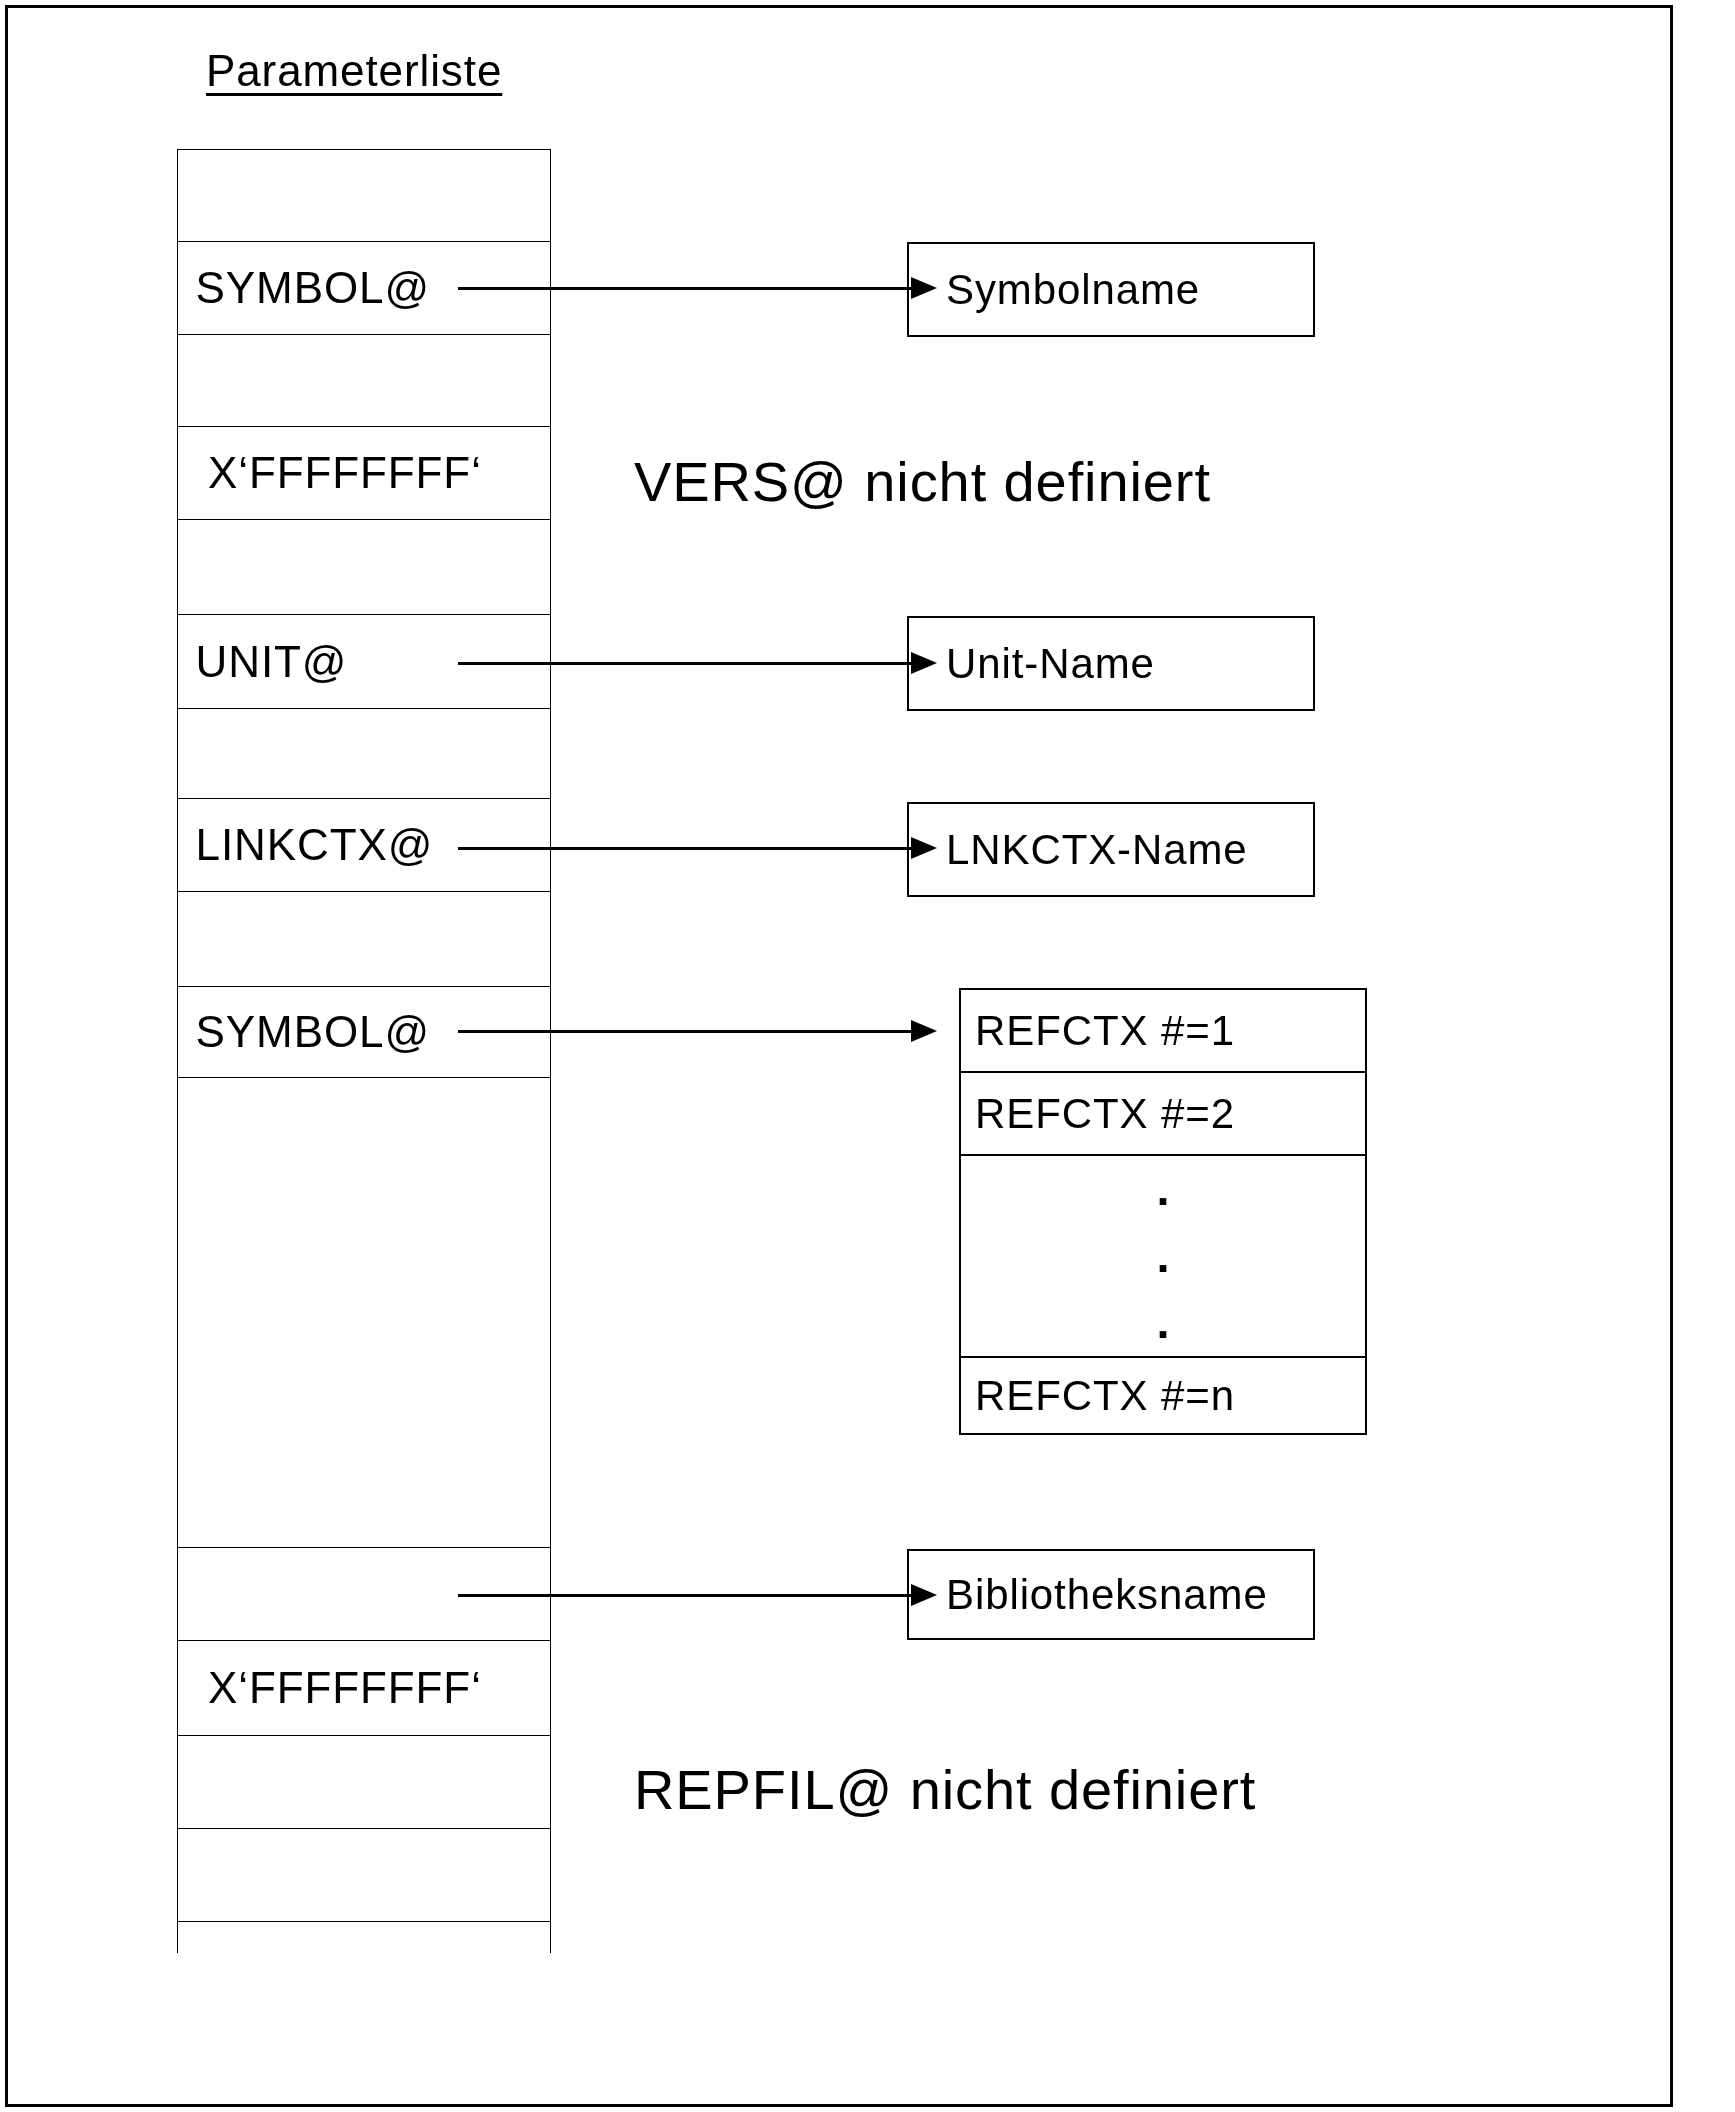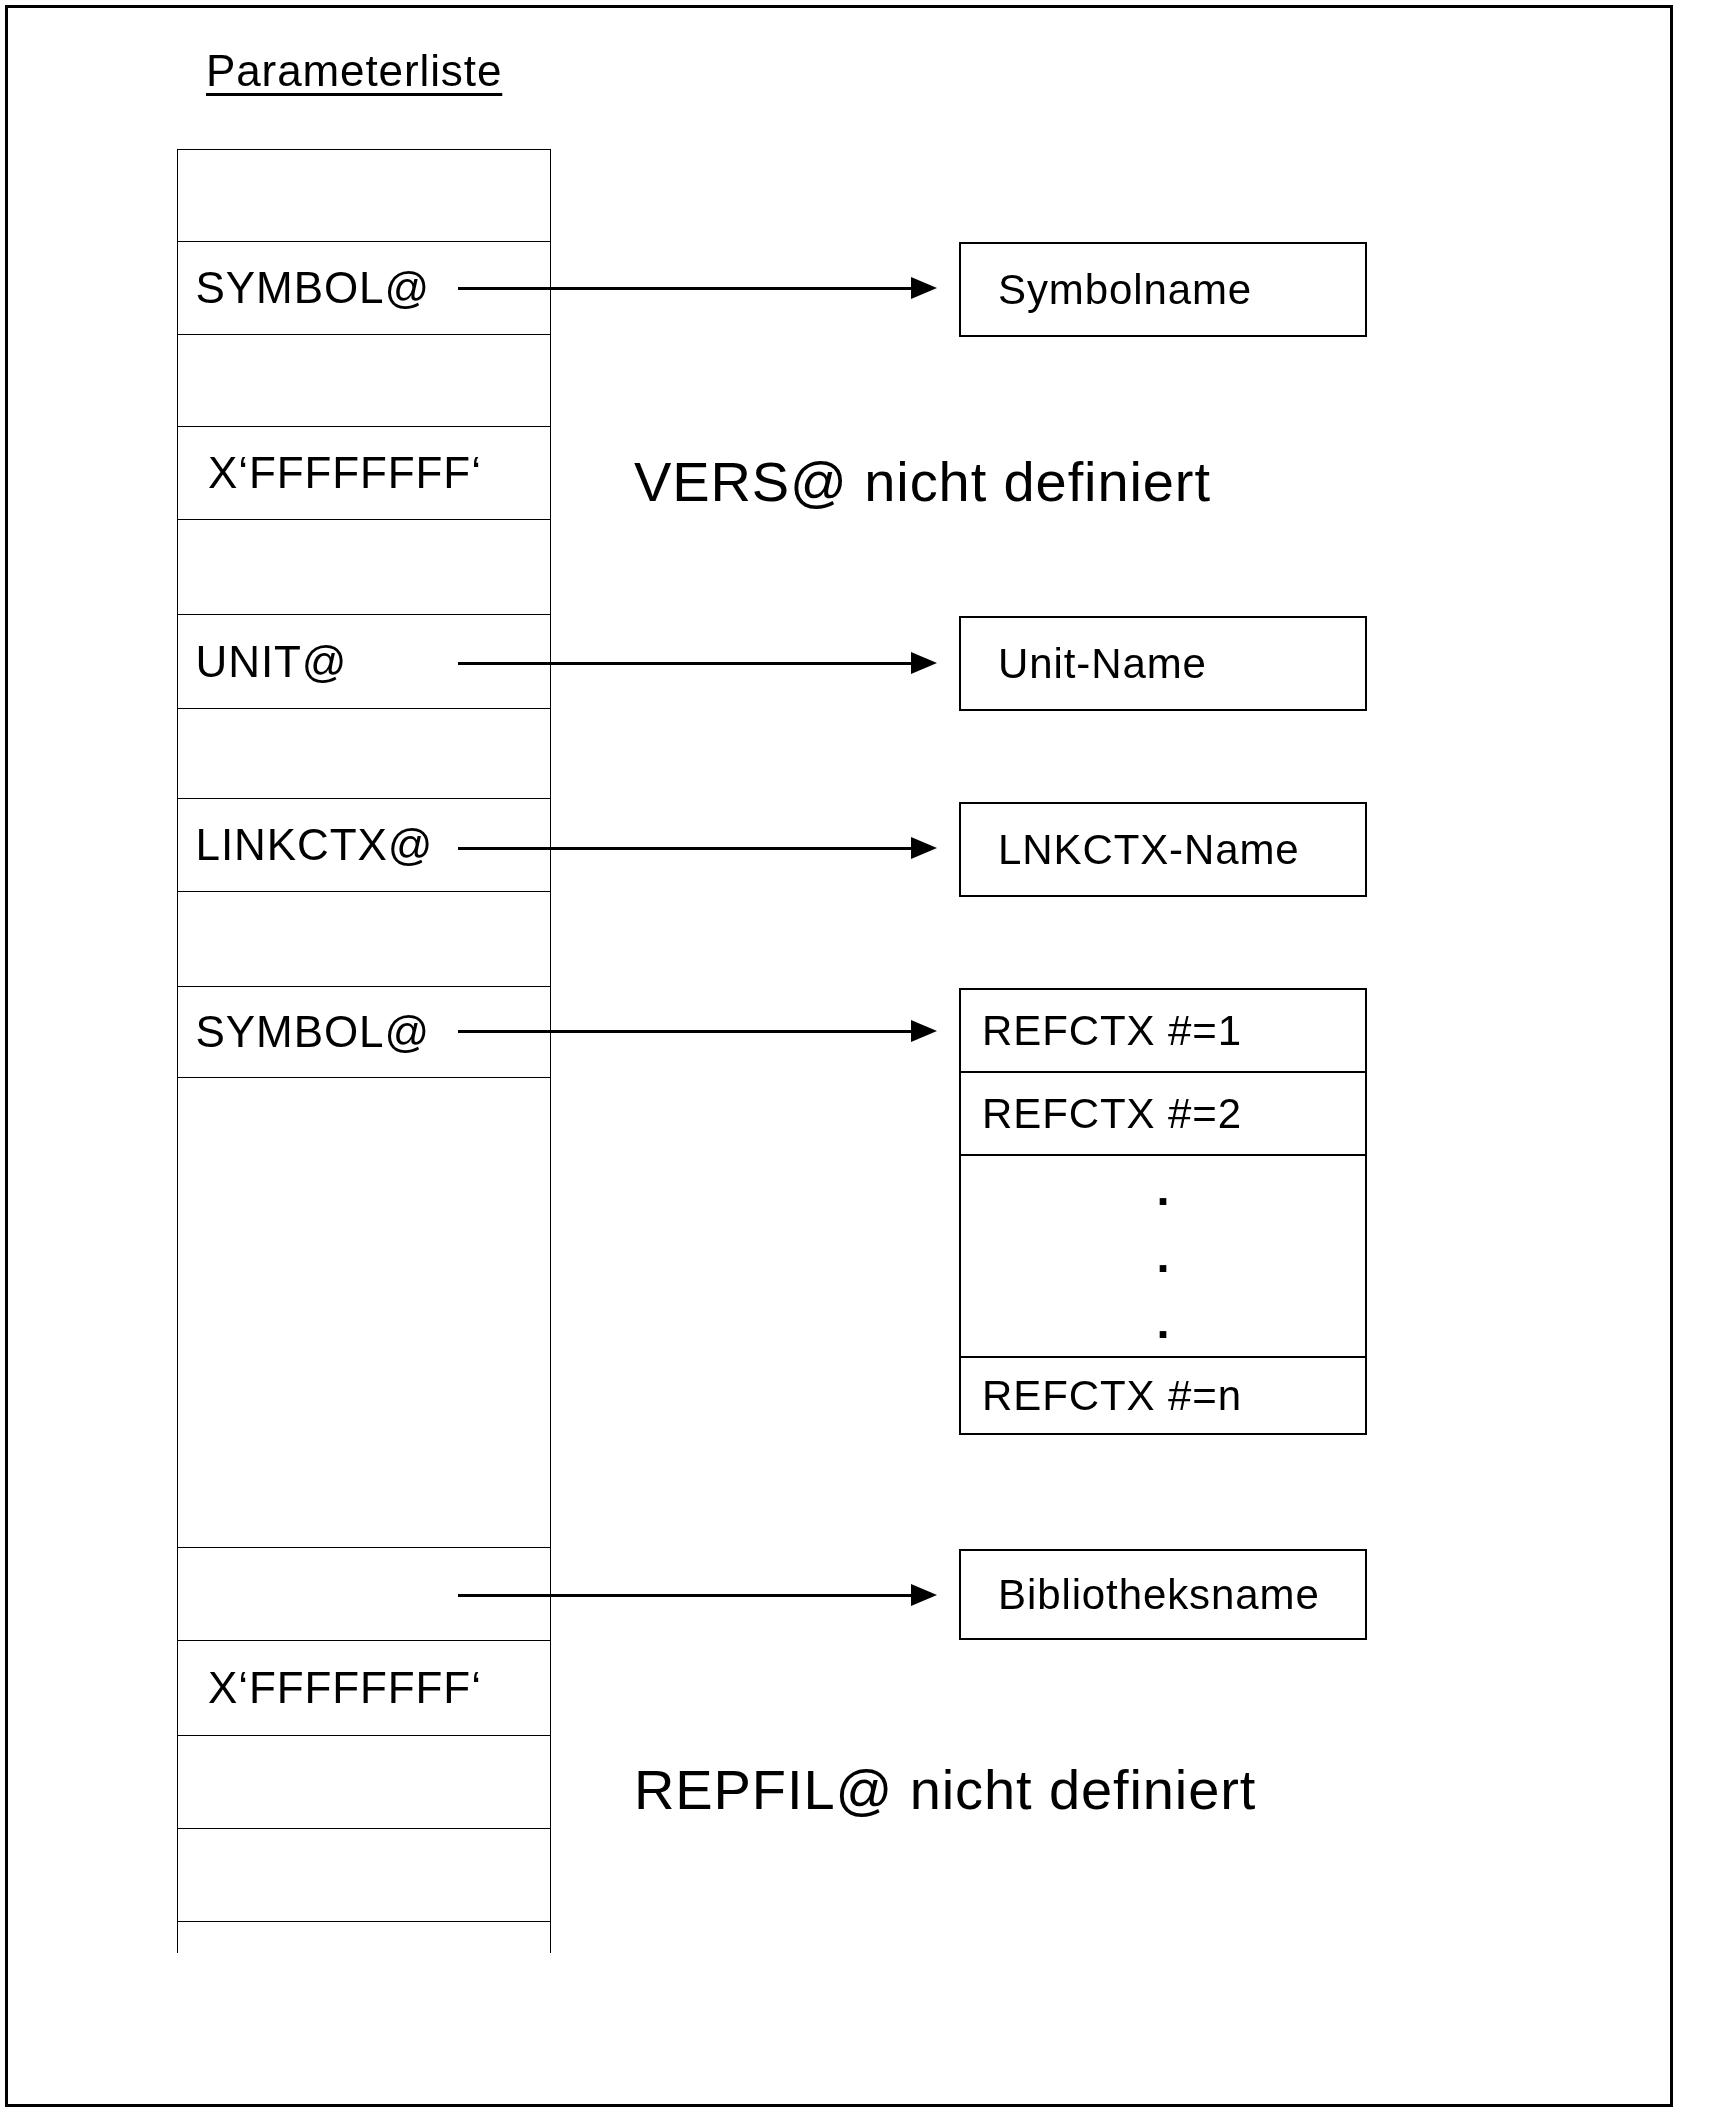--- a/index.html
+++ b/index.html
@@ -46,21 +46,21 @@
     font-size: 44px;
     letter-spacing: 0.9px;
     white-space: nowrap;
   }
   .trow.stub { border-bottom: none; }
   .trow .lbl { padding-left: 17.6px; }
   .trow.hexpad .lbl { padding-left: 30px; }
   
   .tbox {
     position: absolute;
-    left: 959px;
+    left: 907px;
     width: 408px;
     border: 2.6px solid #000;
     box-sizing: border-box;
     display: flex;
     align-items: center;
     font-size: 42px;
     letter-spacing: 0.9px;
     white-space: nowrap;
   }
   .tbox .lbl { padding-left: 37px; }
@@ -74,21 +74,21 @@
   }
   .srow {
     box-sizing: border-box;
     border-bottom: 2.6px solid #000;
     display: flex;
     align-items: center;
     font-size: 42px;
     letter-spacing: 0.9px;
     white-space: nowrap;
   }
-  .srow .lbl { padding-left: 21px; }
+  .srow .lbl { padding-left: 14px; }
   .srow.last { border-bottom: none; }
   .dotsrow {
     box-sizing: border-box;
     border-bottom: 2.6px solid #000;
     display: flex;
     flex-direction: column;
   }
   .dotcell {
     flex: 1;
     display: flex;

